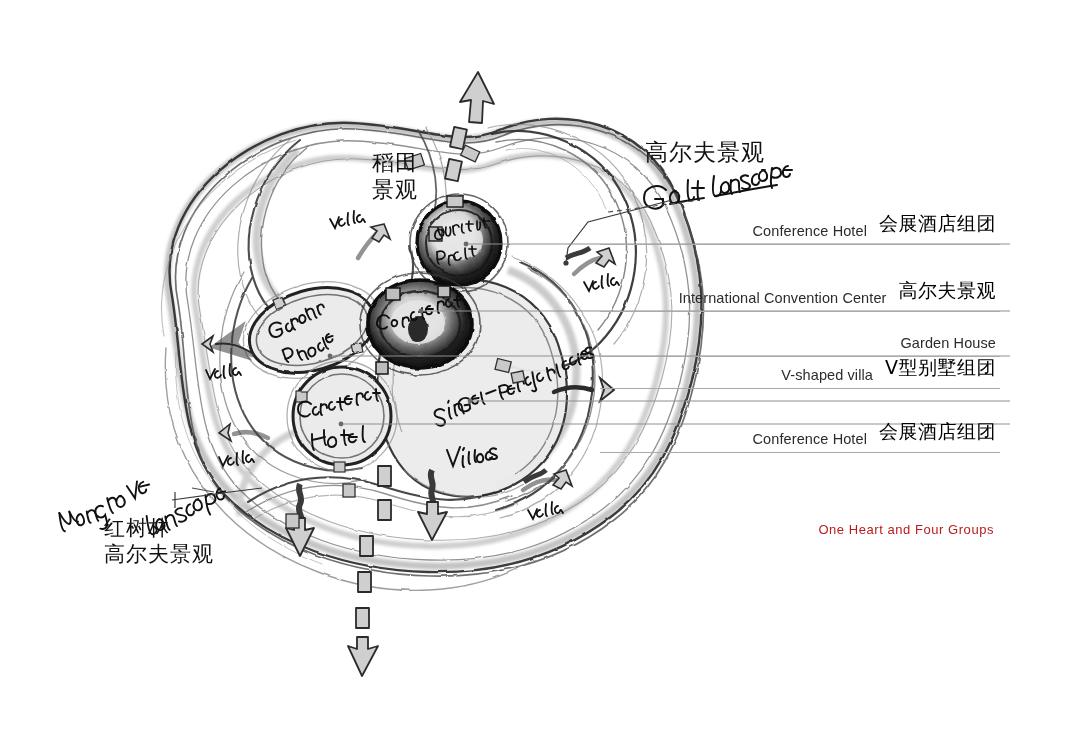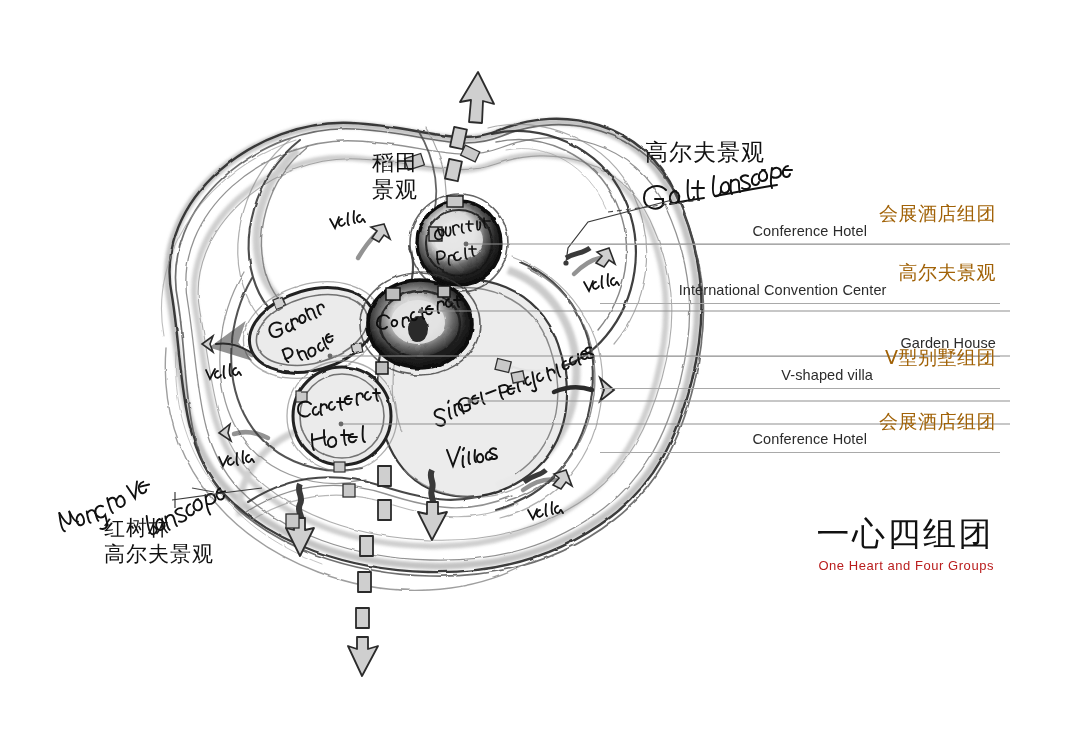--- a/index.html
+++ b/index.html
@@ -40,24 +40,24 @@
     white-space: nowrap;
   }
   .legend-en {
     font-size: 14.5px;
     color: #2b2b2b;
     letter-spacing: .1px;
     padding-bottom: 5px;
   }
   .legend-cn {
     font-size: 19px;
-    color: #a16207;
+    color: #000000;
     margin-left: 12px;
     letter-spacing: .5px;
-    padding-bottom: 17px;
+    padding-bottom: 7px;
     font-family: "DejaVu Sans", sans-serif;
   }
 
   
   .ann-cn {
     position: absolute;
     font-family: "DejaVu Sans", sans-serif;
     color: #111;
     line-height: 1.22;
     white-space: pre;
@@ -560,21 +560,21 @@
       <circle cx="470" cy="401" r="2.4" fill="#6a6a6a" stroke="none"></circle>
       <circle cx="341" cy="424" r="2.4" fill="#6a6a6a" stroke="none"></circle>
     </g>
   </svg>
 
   <div class="legend-row" style="left:600px; top:211px; width:400px;">
     <span class="legend-en">Conference Hotel</span>
     <span class="legend-cn">会展酒店组团</span>
   </div>
 
-  <div class="legend-row" style="left:600px; top:270px; width:400px;">
+  <div class="legend-row" style="left:600px; top:278px; width:400px;">
     <span class="legend-en">International Convention Center</span>
     <span class="legend-cn">高尔夫景观</span>
   </div>
 
   <div class="legend-row" style="left:600px; top:323px; width:400px;">
     <span class="legend-en">Garden House</span>
   </div>
 
   <div class="legend-row" style="left:600px; top:355px; width:400px;">
     <span class="legend-en">V-shaped villa</span>
@@ -598,17 +598,16 @@
   <span class="sr">Mangrove Landscape</span>
   <span class="sr">view</span>
   <span class="sr">Cultural Point</span>
   <span class="sr">Conference Center</span>
   <span class="sr">Garden House</span>
   <span class="sr">Conference Hotel</span>
   <span class="sr">Single-Family Houses</span>
   <span class="sr">Villas</span>
 
   <div id="title-block">
-    <div id="title-cn">一心四组团</div>
     <div id="title-en">One Heart and Four Groups</div>
   </div>
 
 </div>
 
 </body></html>

